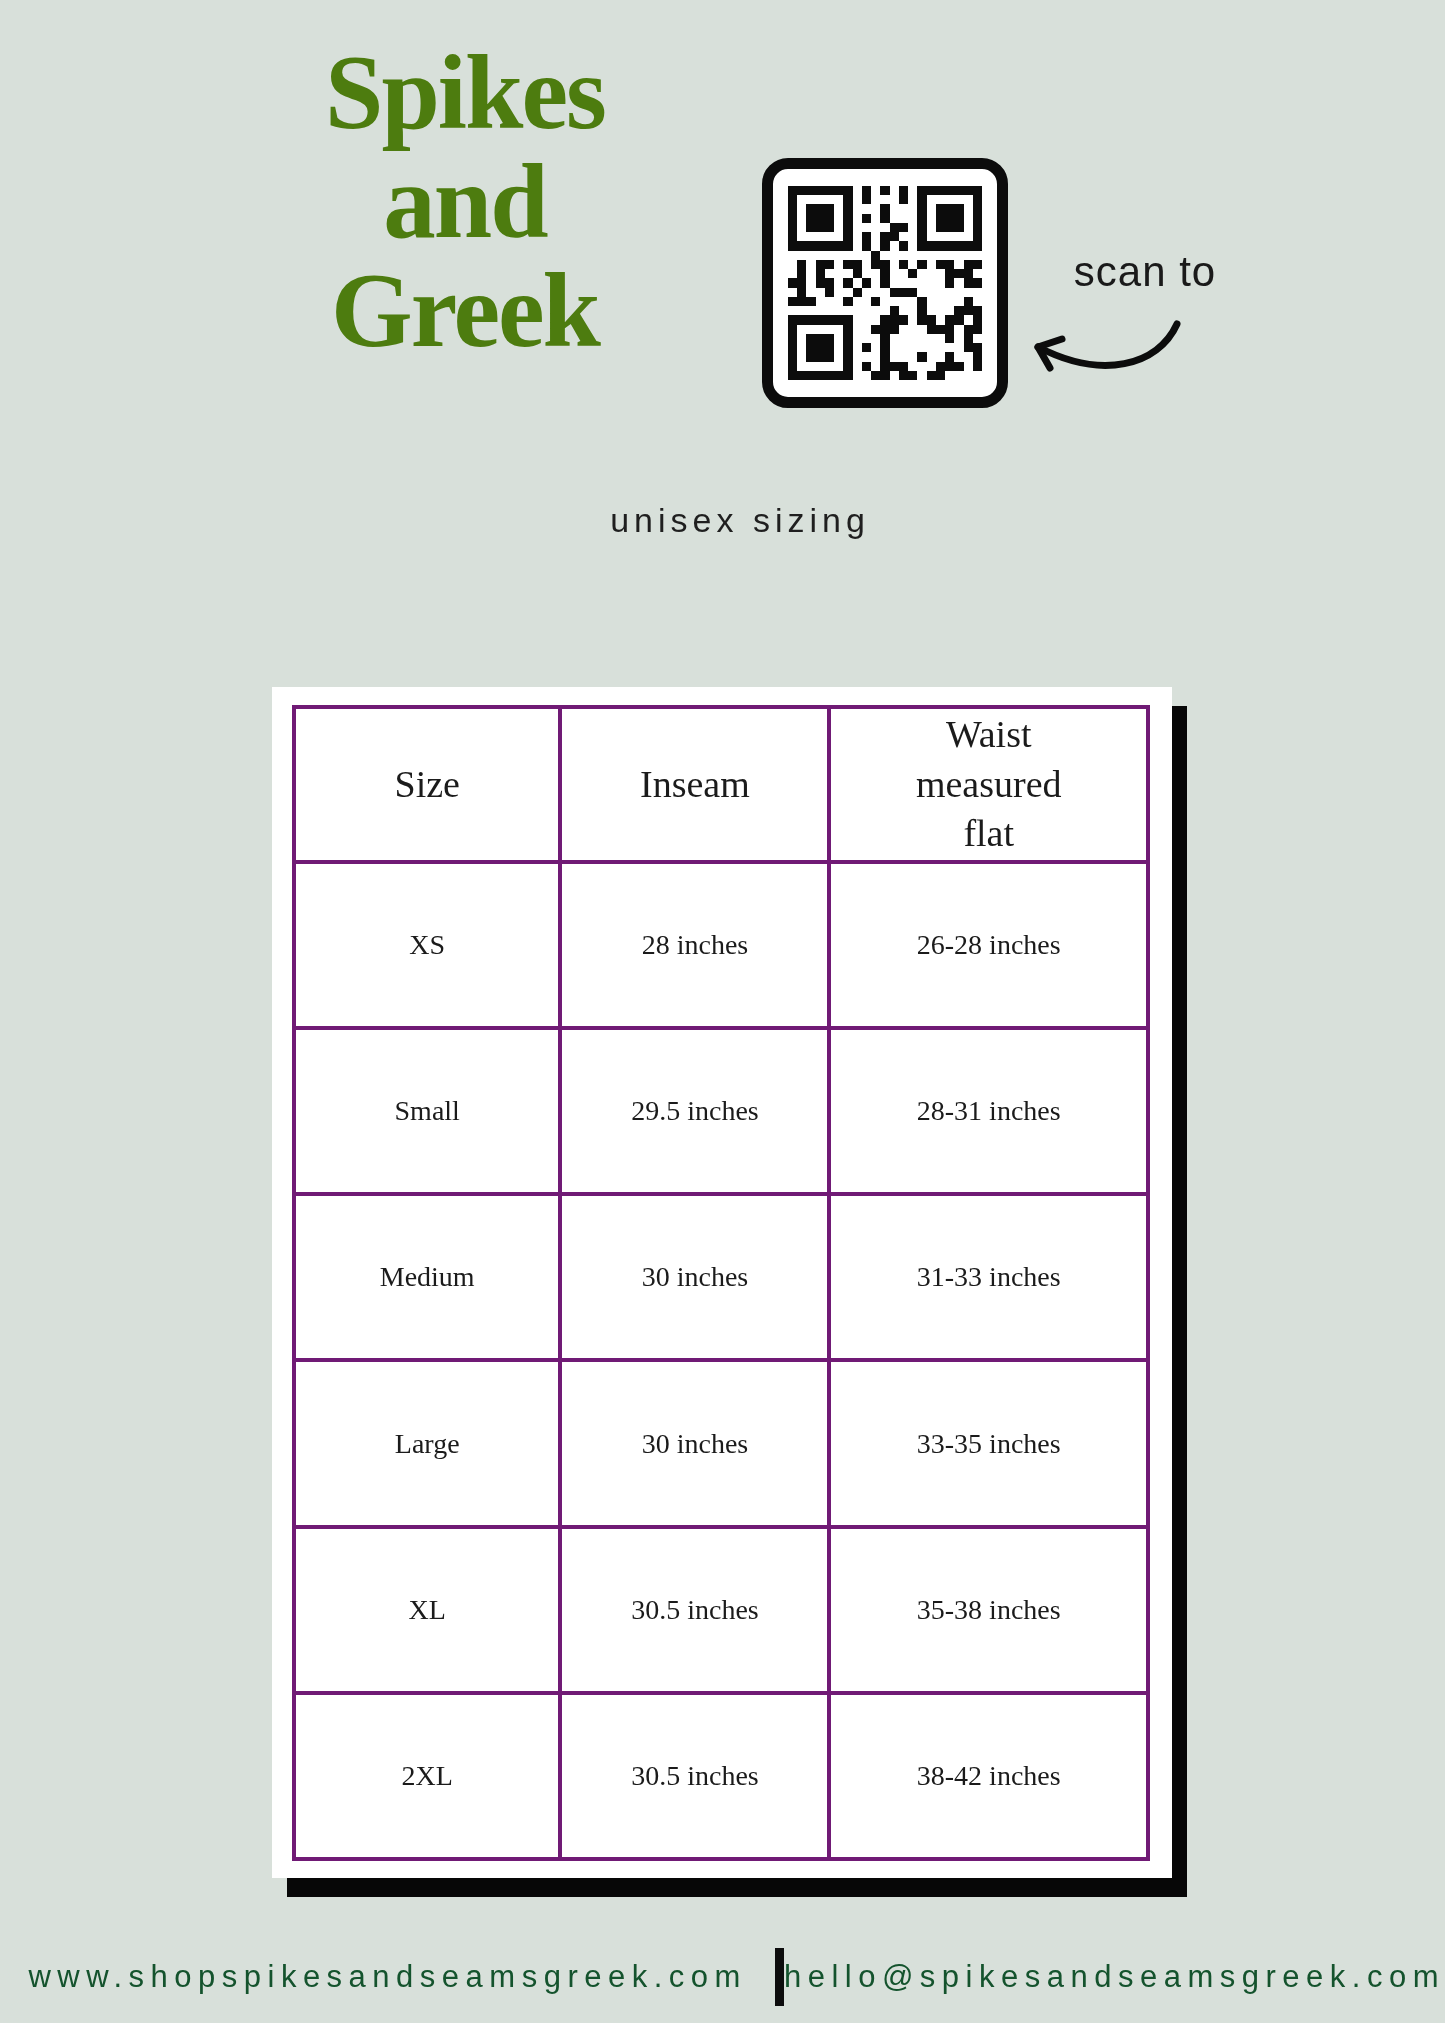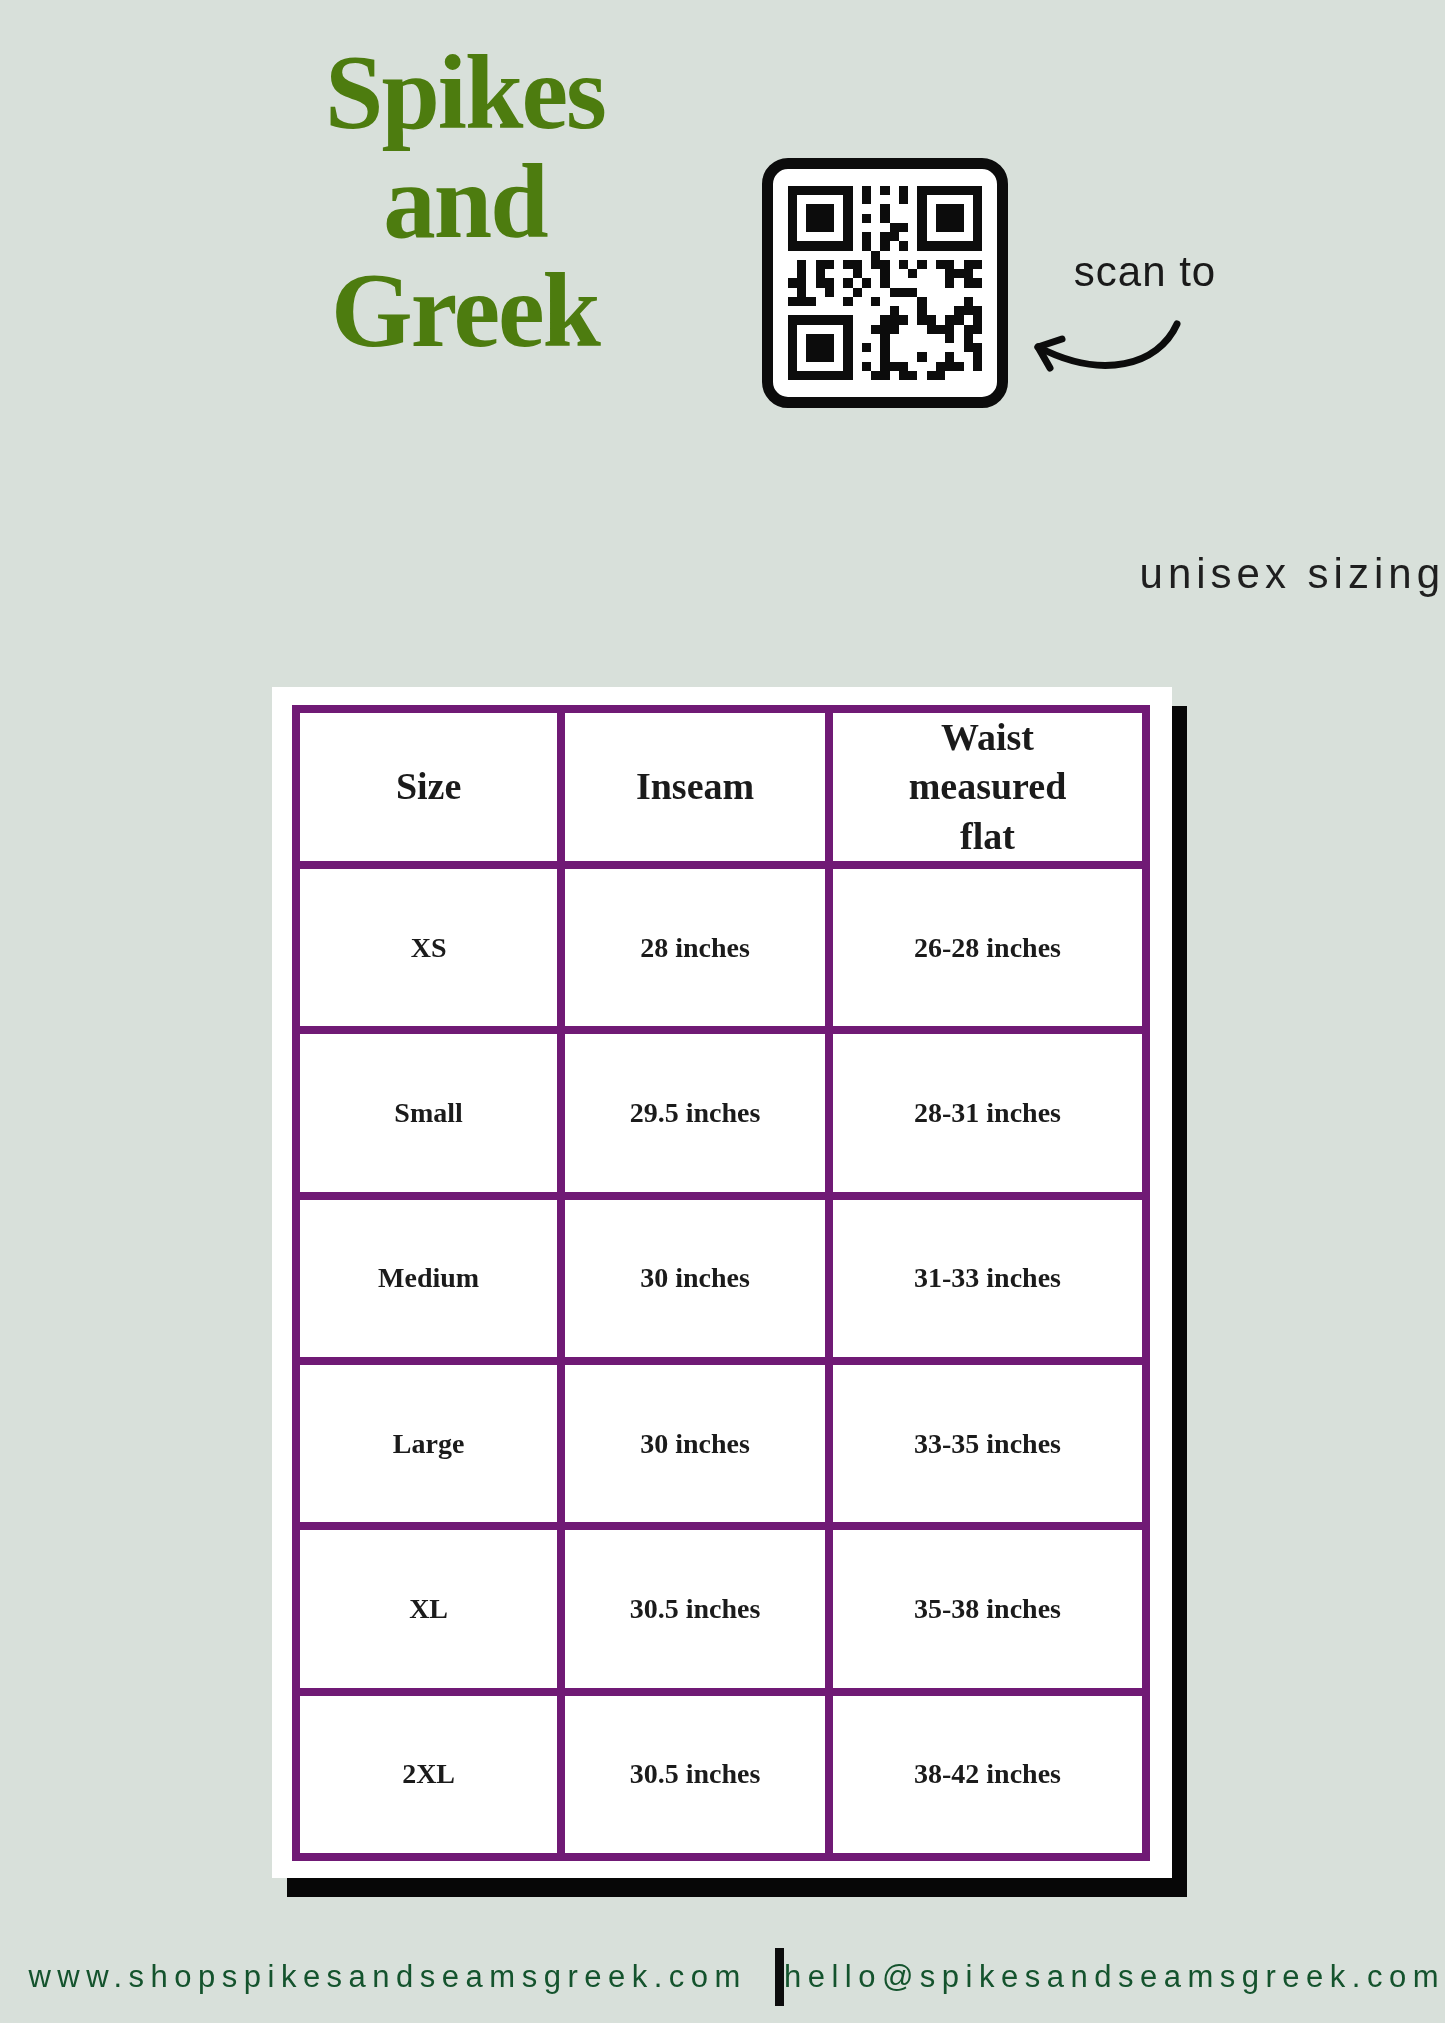--- a/index.html
+++ b/index.html
@@ -35,47 +35,47 @@
   .scan-caption{
     position:absolute;left:1020px;top:248px;width:250px;
     text-align:center;
     font-size:42px;line-height:1.13;
     letter-spacing:1px;
     color:#1a1a1a;
   }
   .arrow-wrap{position:absolute;left:1022px;top:318px;width:165px;height:66px;}
   
   .title{
-    position:absolute;left:35px;top:548px;width:1410px;
-    text-align:right;
-    font-size:42px;line-height:1.22;
+    position:absolute;left:35px;top:500px;width:1410px;
+    text-align:center;
+    font-size:34px;line-height:1.22;
     letter-spacing:5px;
     color:#1f1f1f;
   }
   
   .card{
     position:absolute;left:272px;top:687px;
     width:900px;height:1191px;
     box-sizing:border-box;
     background:#ffffff;
     box-shadow:15px 19px 0 0 #070707;
     padding:18px 22px 17px 20px;
   }
   table.size-table{
     width:100%;height:100%;
     border-collapse:collapse;
     table-layout:fixed;
     font-family:"Liberation Serif",serif;
     color:#1b1b1b;
   }
   table.size-table td,table.size-table th{
-    border:8px solid #701a75;
+    border:4px solid #701a75;
     text-align:center;
     vertical-align:middle;
-    font-weight:bold;
+    font-weight:normal;
     padding:0;
   }
   tr.head-row{height:155px;}
   tr.head-row th{font-size:38px;line-height:1.3;}
   th .narrow{display:inline-block;max-width:180px;}
   tr.data-row td{font-size:28px;}
   col.c1{width:31.2%;} col.c2{width:31.5%;} col.c3{width:37.3%;}
   
   .footer{
     position:absolute;left:0;top:1930px;width:1445px;height:93px;

